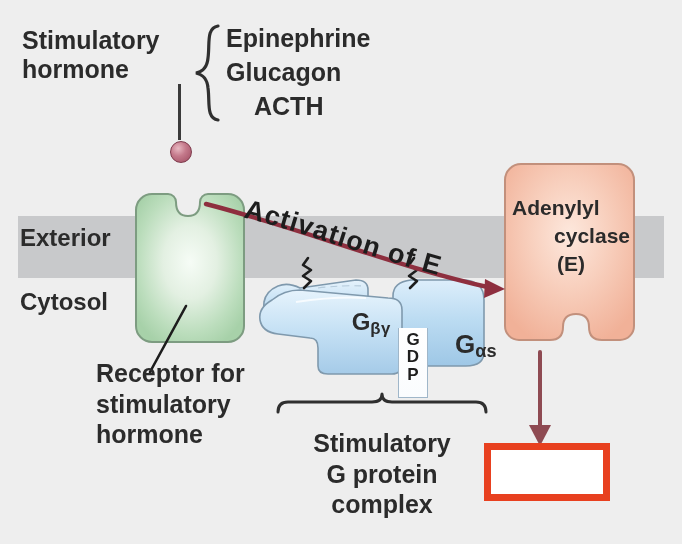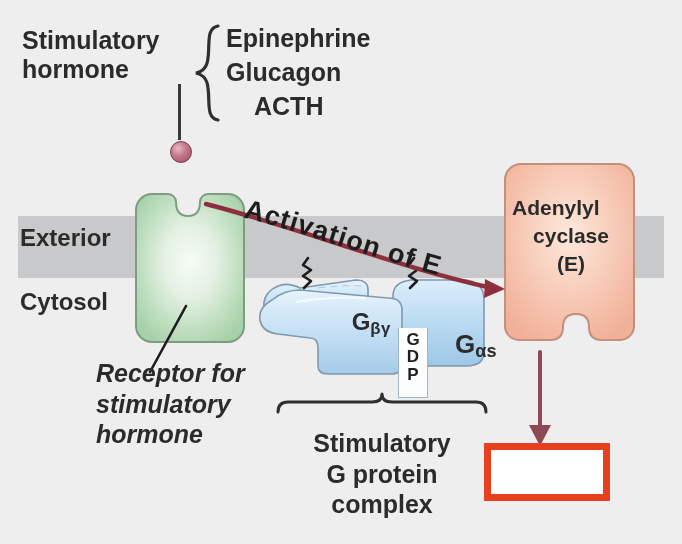--- a/index.html
+++ b/index.html
@@ -188,24 +188,24 @@
     <span>G</span><span class="sub">αs</span>
   </div>
 
   <div class="gdpslot" style="left:398px;top:328px;width:28px;height:66px;padding-top:3px;">
     <span>G</span>
     <span>D</span>
     <span>P</span>
   </div>
 
   <div class="lbl" style="left:512px;top:196px;width:118px;text-align:left;font-size:21px;">Adenylyl</div>
-  <div class="lbl" style="left:512px;top:224px;width:118px;text-align:center;font-size:21px;">cyclase</div>
+  <div class="lbl" style="left:512px;top:224px;width:118px;text-align:right;font-size:21px;">cyclase</div>
   <div class="lbl" style="left:512px;top:252px;width:118px;text-align:center;font-size:21px;">(E)</div>
 
-  <div class="lbl" style="left:96px;top:358px;font-size:25px;line-height:1.22;font-style:italic;">Receptor for
+  <div class="lbl" style="left:96px;top:358px;font-size:25px;line-height:1.22;">Receptor for
 stimulatory
 hormone</div>
 
   <div class="lbl" style="left:282px;top:428px;width:200px;text-align:center;font-size:25px;line-height:1.22;">Stimulatory
 G protein
 complex</div>
 
   <div class="answerbox" style="left:484px;top:443px;width:112px;height:44px;border:7px solid #e8401f;
               font-size:20px;font-weight:bold;color:#1d1d1d;display:flex;
               align-items:center;justify-content:center;"></div>

